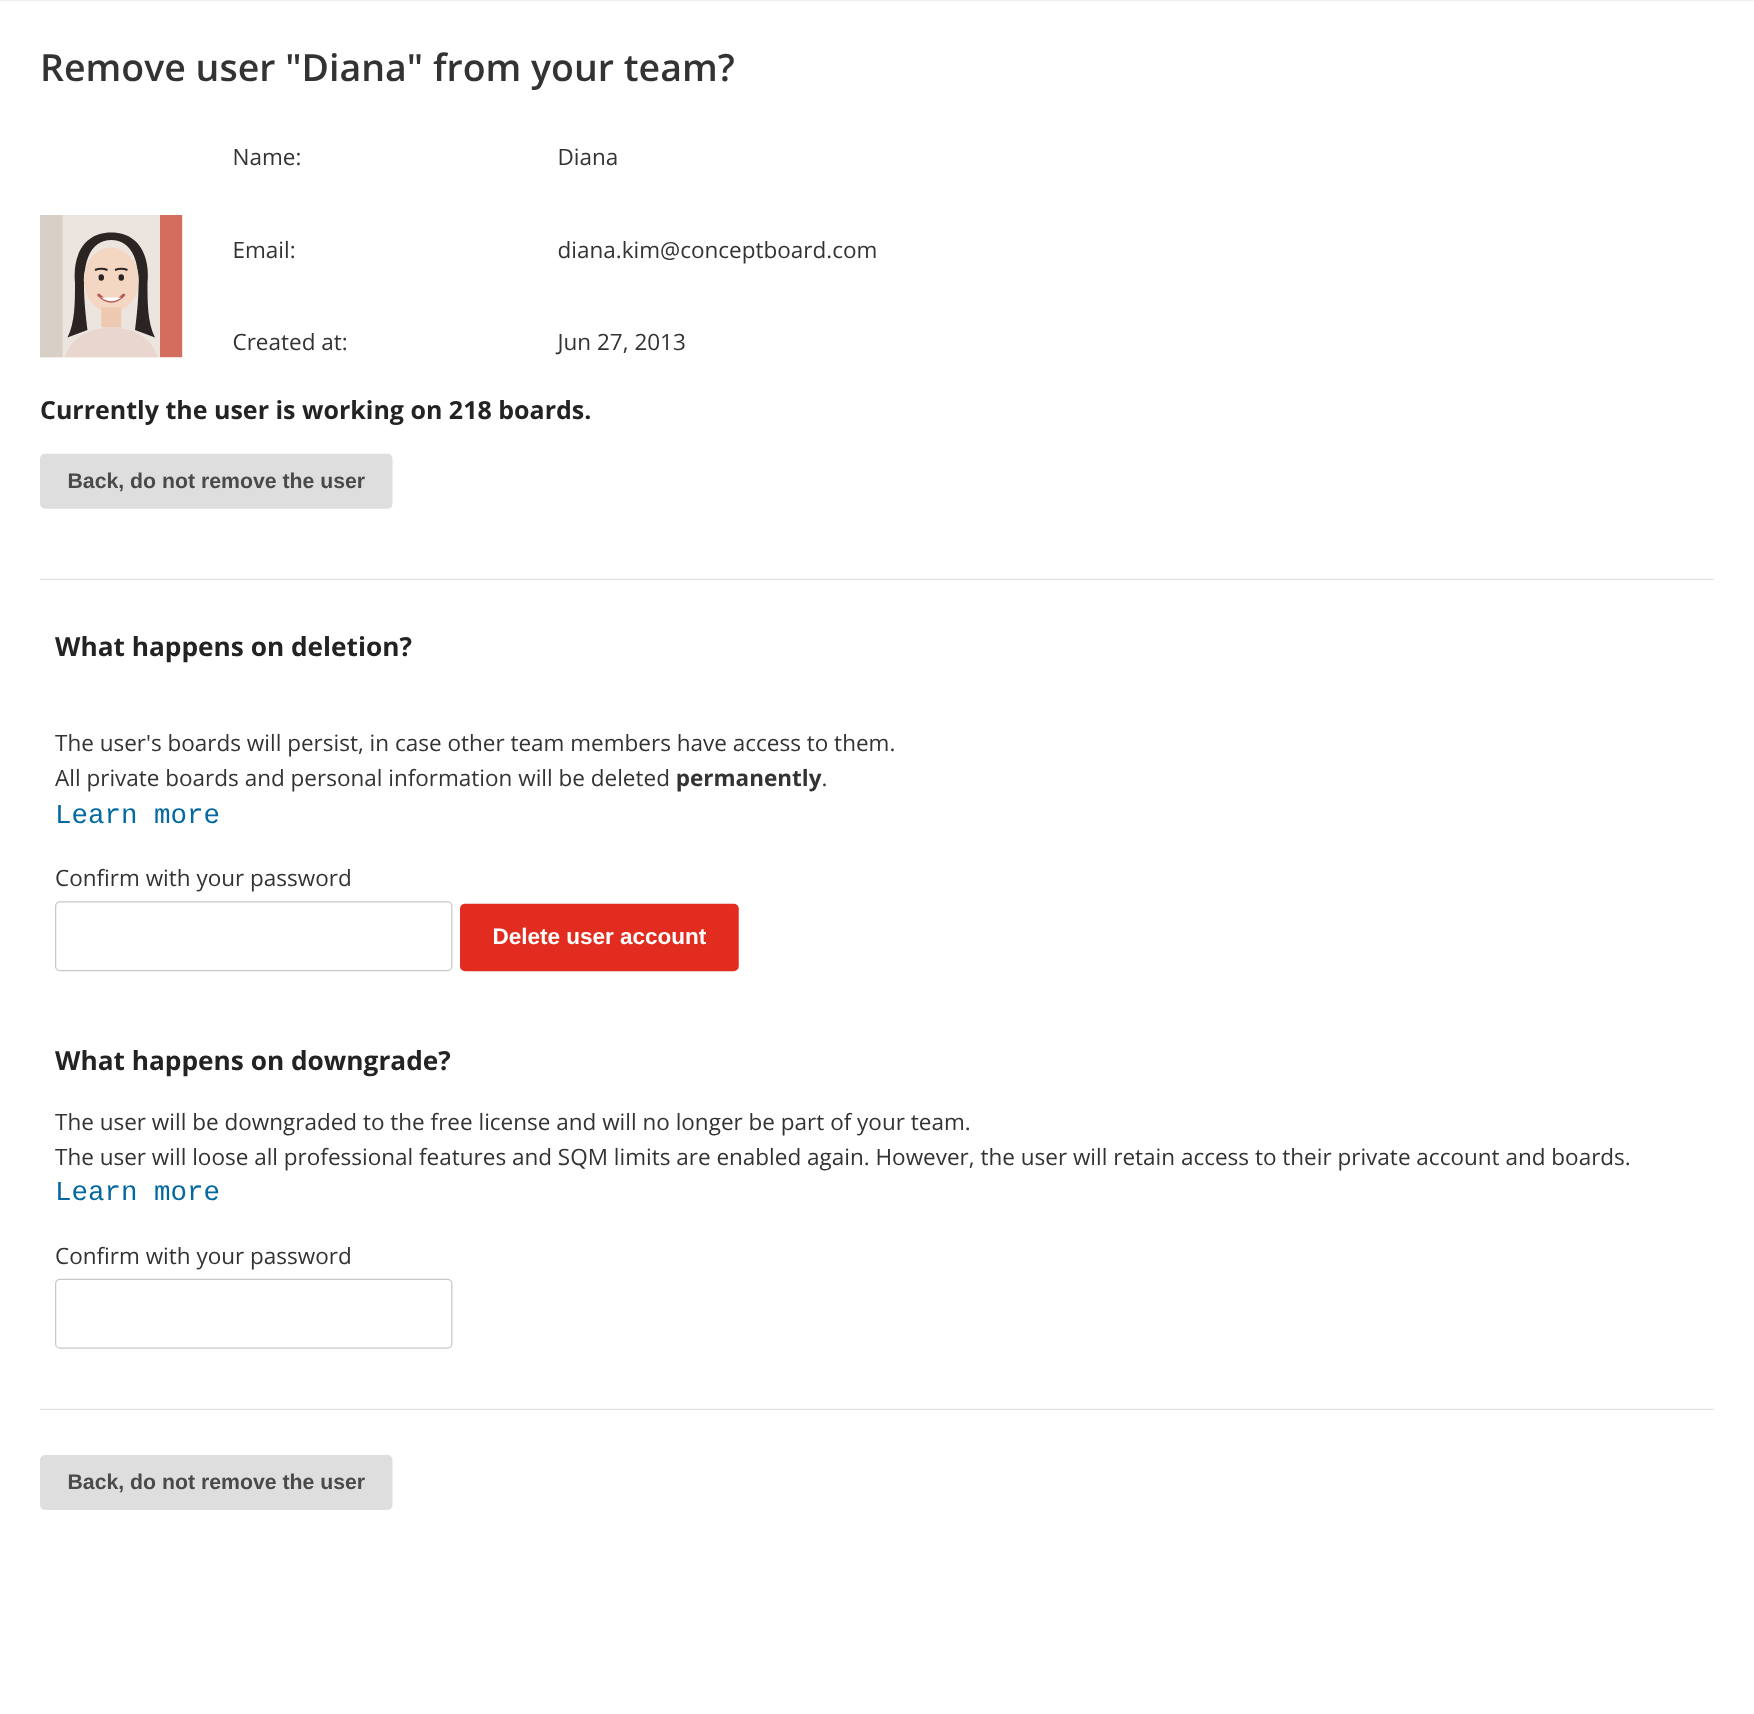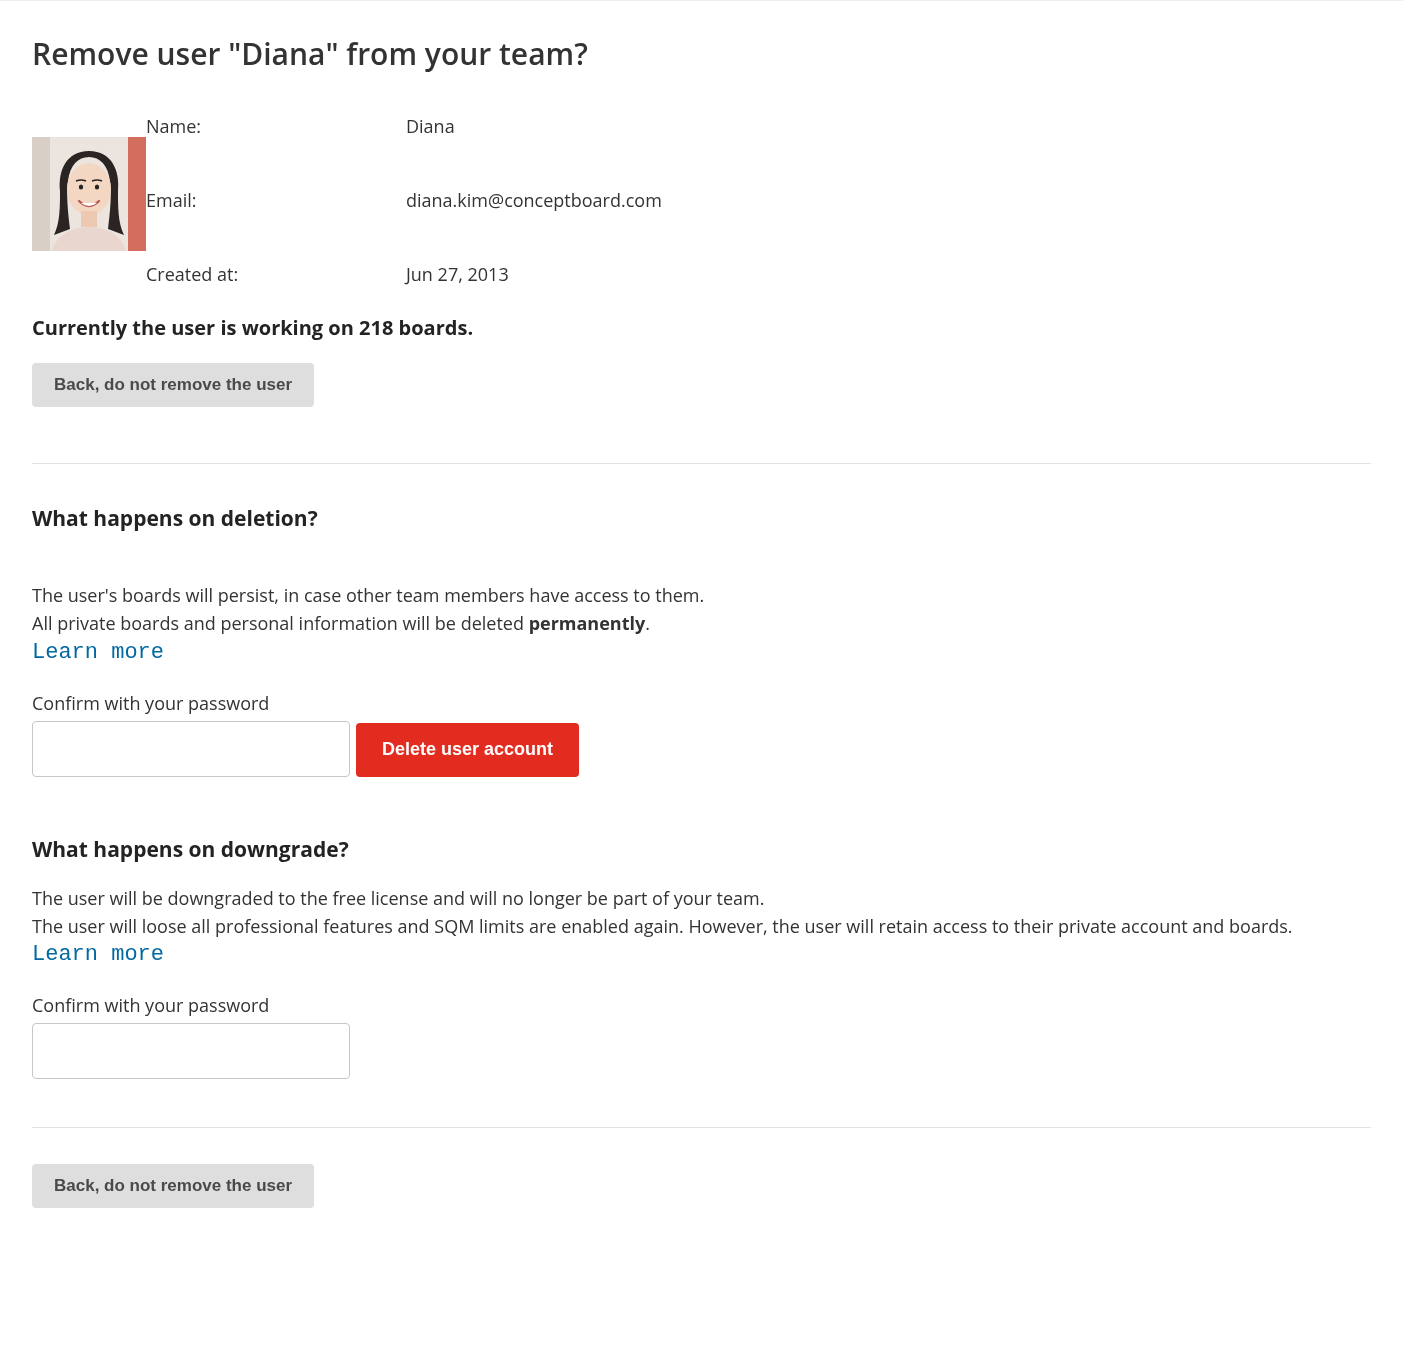--- a/index.html
+++ b/index.html
@@ -17,21 +17,22 @@
     border-top: 1px solid #eee;
   }
   h1.page-title {
     font-size: 30px;
     font-weight: 600;
     color: #333;
     margin: 8px 0 28px;
   }
   .user-info {
     display: flex;
-    align-items: center;
+    align-items: flex-end;
+    gap: 40px;
     margin-bottom: 28px;
   }
   .avatar {
     width: 114px;
     height: 114px;
     background: #f0e9e4;
     position: relative;
     overflow: hidden;
     flex-shrink: 0;
   }
@@ -124,21 +125,21 @@
     border-radius: 4px;
     background: #fff;
     font-size: 16px;
     padding: 0 10px;
   }
   .btn-action {
     height: 54px;
     padding: 0 26px;
     font-size: 18px;
   }
-  .section { margin-bottom: 10px; }
+  .section { margin-bottom: 10px; margin-left: 12px; }
   strong { font-weight:700; }
 </style>
 </head>
 <body>
 
 <div class="page">
 
   <h1 class="page-title">Remove user "Diana" from your team?</h1>
 
   <div class="user-info">

